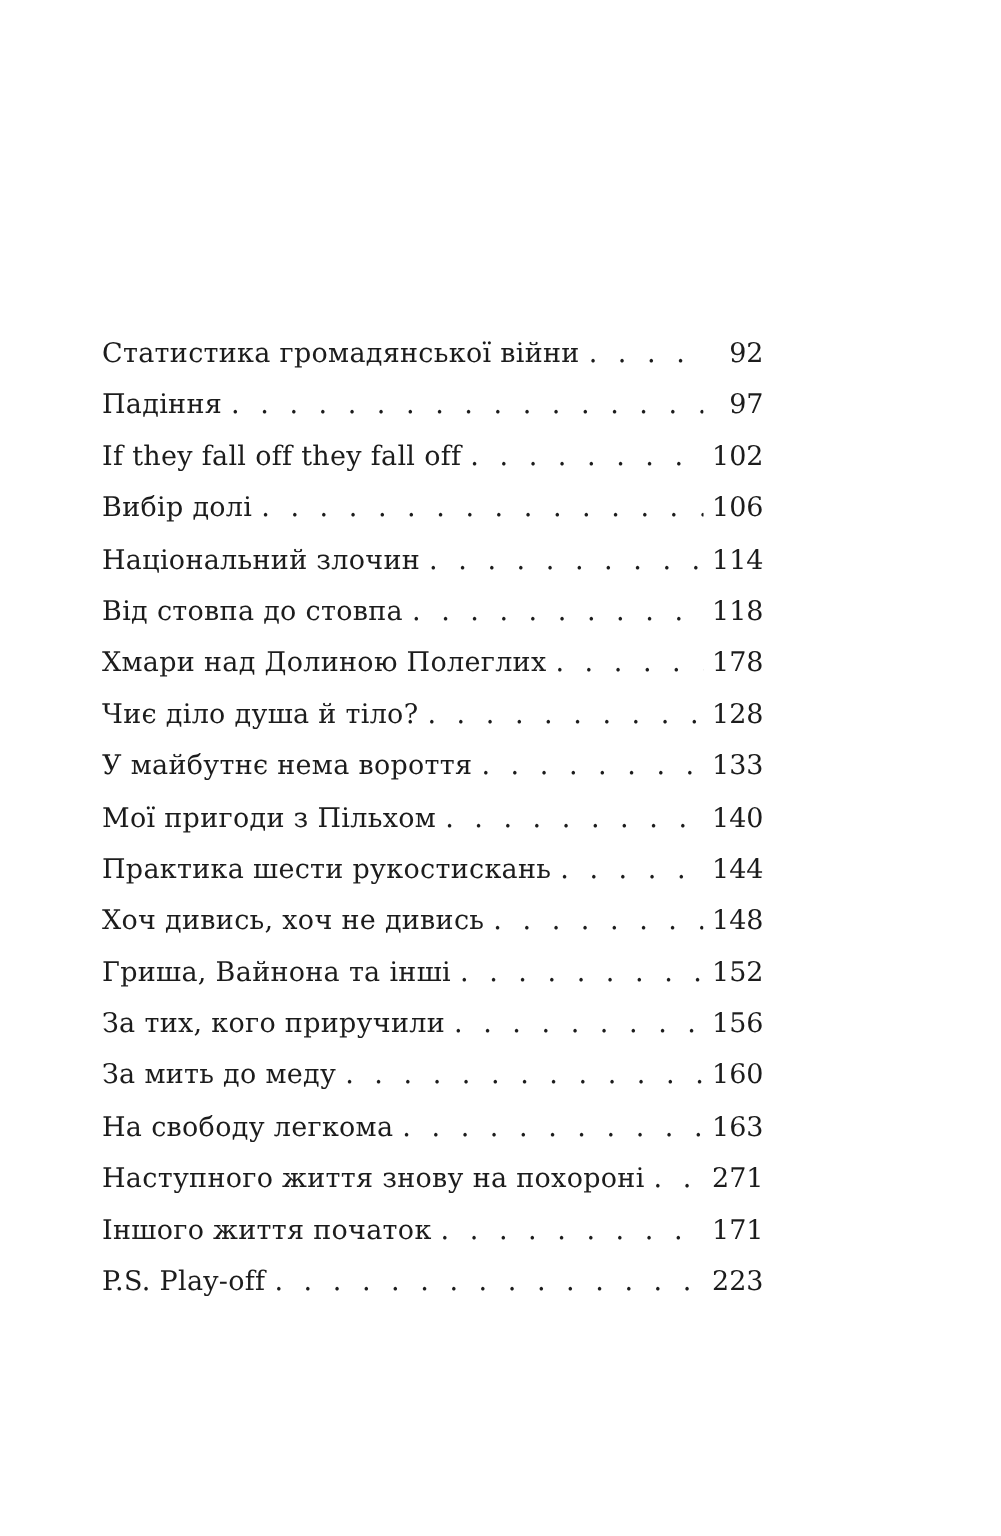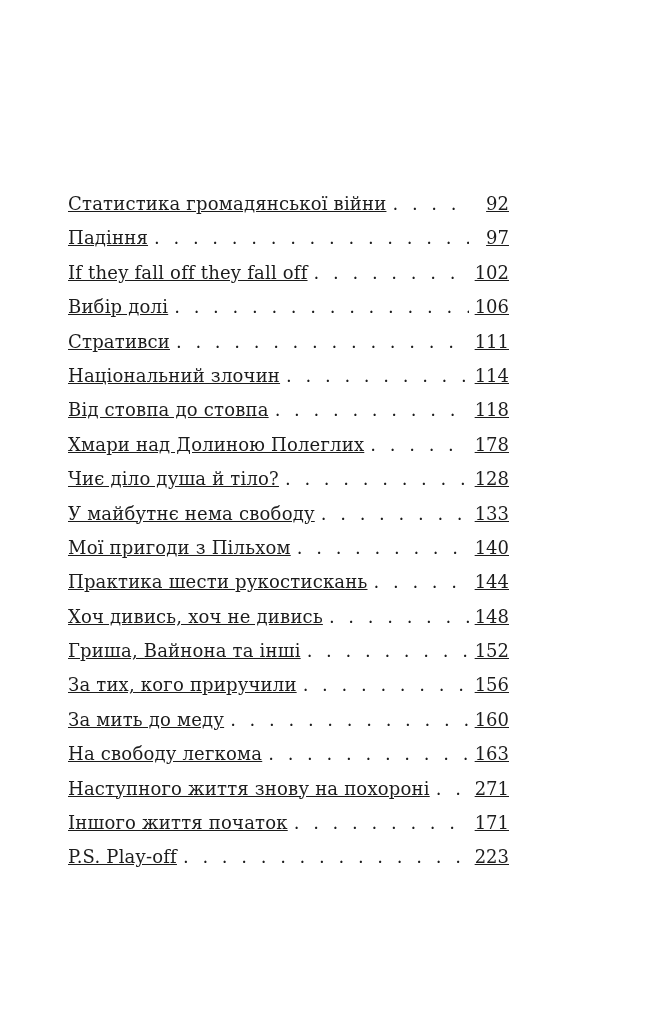--- a/index.html
+++ b/index.html
@@ -12,21 +12,20 @@
     background: #ffffff;
     font-family: "DejaVu Serif", "Liberation Serif", serif;
     color: #1c1c1c;
     overflow: hidden;
   }
   .page {
     box-sizing: border-box;
     width: 589px;
     height: 1024px;
     padding: 193px 80px 8px 68px;
-    text-decoration: underline;
   }
   .toc {
     width: 100%;
   }
   .toc-row {
     display: flex;
     align-items: baseline;
     height: 34.4px;
     font-size: 18px;
     white-space: nowrap;
@@ -47,20 +46,21 @@
     content: ". . . . . . . . . . . . . . . . . . . . . . . . . . . . . . . . . . . . . . . . . . . . . . . . . . . . . . . . . . . . . . . . . . . . . . . .";
     letter-spacing: 4px;
     font-size: 18px;
     color: #1c1c1c;
   }
   .toc-page {
     flex: 0 0 auto;
     min-width: 34px;
     text-align: right;
     padding-left: 6px;
+    margin-top: 32px;
   }
 </style>
 </head>
 <body>
 
 <div class="page">
   <div class="toc" id="toc-list">
   <div class="toc-row">
     <span class="toc-title">Статистика громадянської війни</span>
     <span class="toc-leader"></span>
@@ -78,25 +78,20 @@
     <span class="toc-leader"></span>
     <span class="toc-page">102</span>
   </div>
 
   <div class="toc-row">
     <span class="toc-title">Вибір долі</span>
     <span class="toc-leader"></span>
     <span class="toc-page">106</span>
   </div>
 
-  <div class="toc-row">
-    <span class="toc-title">Стративси</span>
-    <span class="toc-leader"></span>
-    <span class="toc-page">111</span>
-  </div>
 
   <div class="toc-row">
     <span class="toc-title">Національний злочин</span>
     <span class="toc-leader"></span>
     <span class="toc-page">114</span>
   </div>
 
   <div class="toc-row">
     <span class="toc-title">Від стовпа до стовпа</span>
     <span class="toc-leader"></span>
@@ -109,21 +104,21 @@
     <span class="toc-page">178</span>
   </div>
 
   <div class="toc-row">
     <span class="toc-title">Чиє діло душа й тіло?</span>
     <span class="toc-leader"></span>
     <span class="toc-page">128</span>
   </div>
 
   <div class="toc-row">
-    <span class="toc-title">У майбутнє нема свободу</span>
+    <span class="toc-title">У майбутнє нема вороття</span>
     <span class="toc-leader"></span>
     <span class="toc-page">133</span>
   </div>
 
   <div class="toc-row">
     <span class="toc-title">Мої пригоди з Пільхом</span>
     <span class="toc-leader"></span>
     <span class="toc-page">140</span>
   </div>
 

